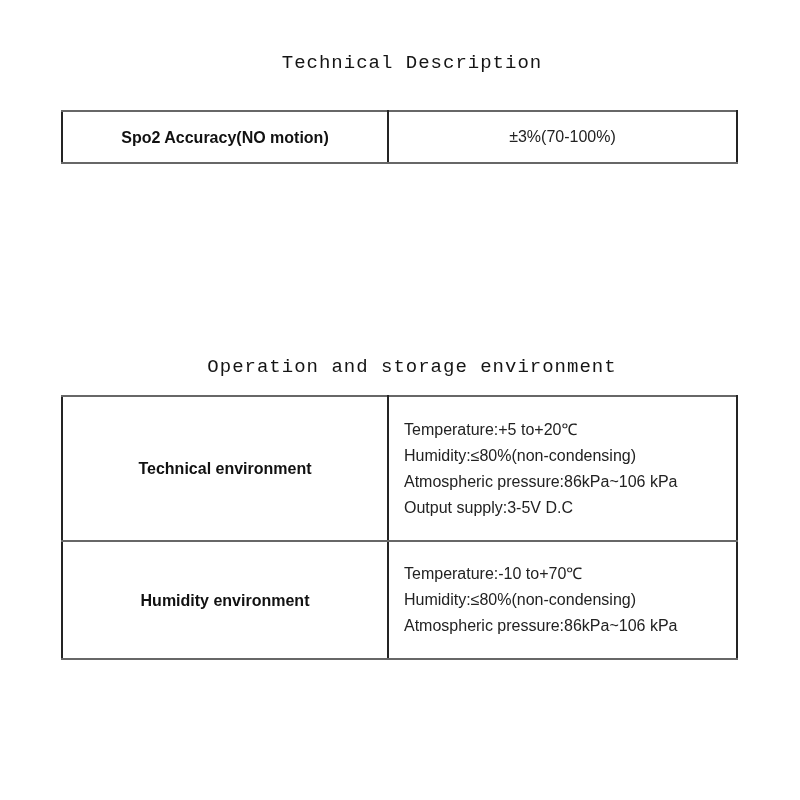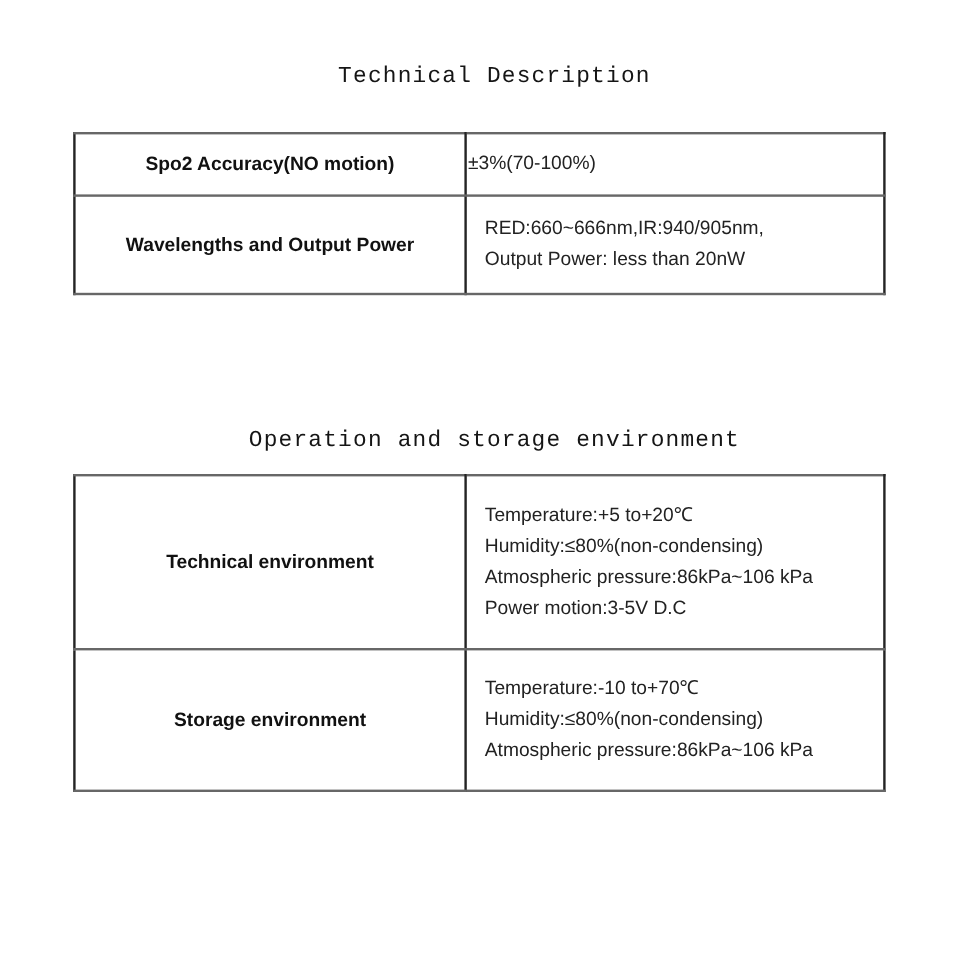--- a/index.html
+++ b/index.html
@@ -43,21 +43,21 @@
   }
   td.label {
     width:322px;
     font-weight:bold;
     text-align:center;
     line-height:25px;
     color:#111111;
   }
   td.label .label-inner { max-width:245px; margin:0 auto; }
   td.value { line-height:26px; color:#222222; }
-  td.value.center { }
+  td.value.center { text-align:center; }
   td.value.left   { text-align:left; padding-left:15px; }
 
   tr.h52  { height:52px; }
   tr.h61  { height:61px; }
   tr.h82  { height:82px; }
   tr.h145 { height:145px; }
   tr.h118 { height:118px; }
 </style>
 </head>
 <body>
@@ -67,50 +67,41 @@
 <table class="spec" id="table-technical">
   <tbody>
     <tr class="h52">
       <td class="label">
         <div class="label-inner">Spo2 Accuracy(NO motion)</div>
       </td>
       <td class="value center">
         <div>±3%(70-100%)</div>
       </td>
     </tr>
-    <tr class="h82">
-      <td class="label">
-        <div class="label-inner">Wavelengths and Output Power</div>
-      </td>
-      <td class="value left">
-        <div>RED:660~666nm,IR:940/905nm,</div>
-        <div>Output Power: less than 20nW</div>
-      </td>
-    </tr>
   </tbody>
 </table>
 
 <h1 class="heading" id="heading-environment">Operation and storage environment</h1>
 
 <table class="spec" id="table-environment">
   <tbody>
     <tr class="h145">
       <td class="label">
         <div class="label-inner">Technical environment</div>
       </td>
       <td class="value left">
         <div>Temperature:+5 to+20℃</div>
         <div>Humidity:≤80%(non-condensing)</div>
         <div>Atmospheric pressure:86kPa~106 kPa</div>
-        <div>Power motion:3-5V D.C</div>
+        <div>Output supply:3-5V D.C</div>
       </td>
     </tr>
     <tr class="h118">
       <td class="label">
-        <div class="label-inner">Storage environment</div>
+        <div class="label-inner">Humidity environment</div>
       </td>
       <td class="value left">
         <div>Temperature:-10 to+70℃</div>
         <div>Humidity:≤80%(non-condensing)</div>
         <div>Atmospheric pressure:86kPa~106 kPa</div>
       </td>
     </tr>
   </tbody>
 </table>
 

